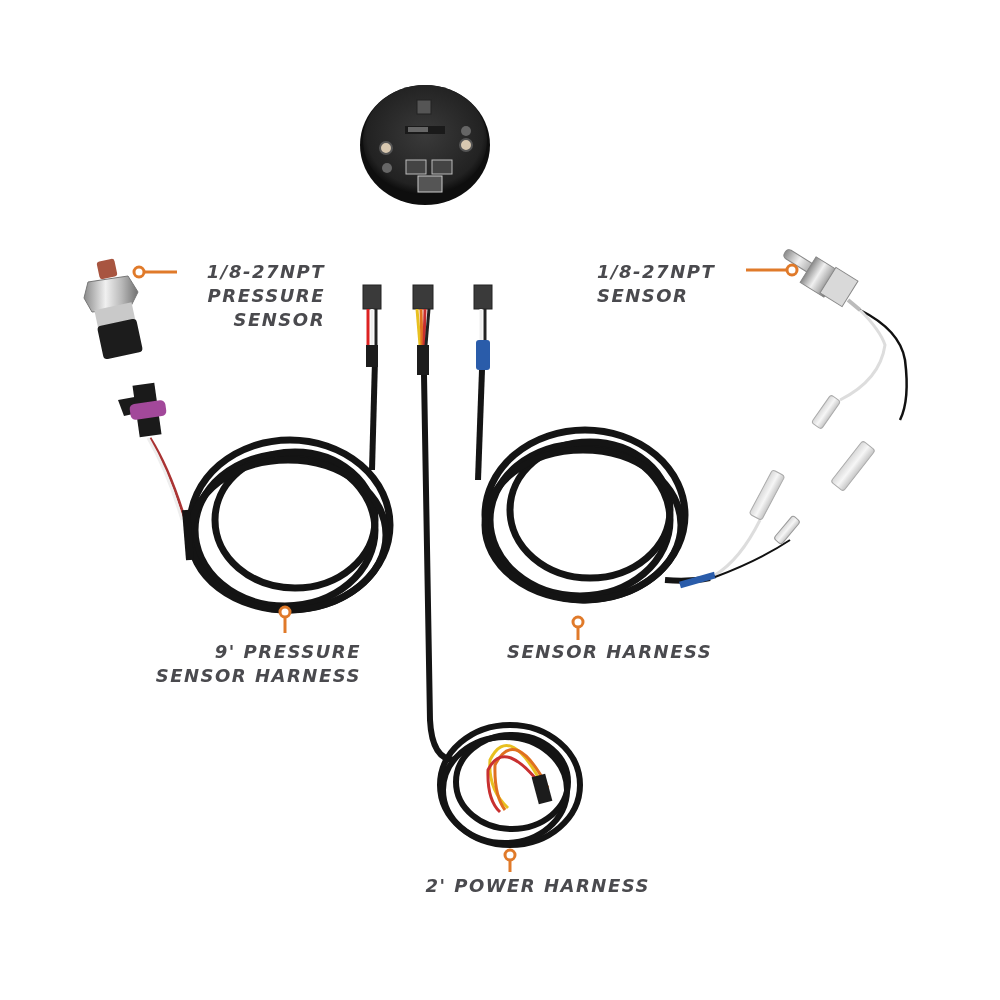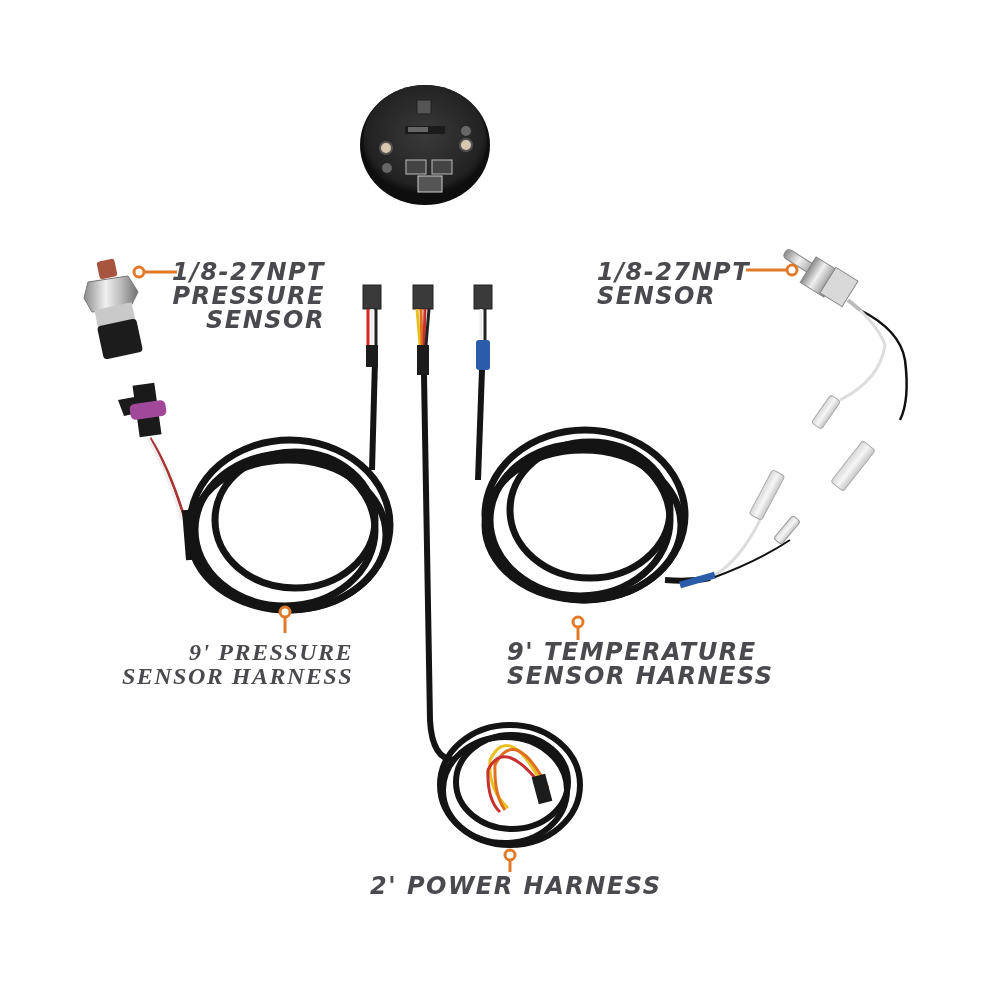--- a/index.html
+++ b/index.html
@@ -1,22 +1,22 @@
 <!DOCTYPE html>
 <html><head>
 <meta charset="utf-8">
 <style>
   html,body{margin:0;padding:0;background:#fff;}
   body{width:1000px;height:1000px;position:relative;overflow:hidden;font-family:"DejaVu Sans","Liberation Sans",sans-serif;}
   #canvas{position:absolute;left:0;top:0;width:1000px;height:1000px;}
-  .label{position:absolute;color:#4a4a4e;font-weight:bold;font-style:italic;font-size:24px;line-height:24px;letter-spacing:1.5px;text-transform:uppercase;white-space:nowrap;font-family:"DejaVu Sans",sans-serif;}
+  .label{position:absolute;color:#4a4a4e;font-weight:bold;font-style:italic;font-size:18px;line-height:24px;letter-spacing:1.5px;text-transform:uppercase;white-space:nowrap;font-family:"DejaVu Sans",sans-serif;}
   .label .ln{display:block;}
   .r{text-align:right;}
   .l{text-align:left;}
-  .c{text-align:left;}
+  .c{text-align:right;}
 </style>
 </head>
 <body>
 
 <svg id="canvas" viewBox="0 0 1000 1000">
   <defs>
     <radialGradient id="gaugeGrad" cx="50%" cy="45%" r="55%">
       <stop offset="0%" stop-color="#3a3a3a"></stop>
       <stop offset="85%" stop-color="#222"></stop>
       <stop offset="100%" stop-color="#0c0c0c"></stop>
@@ -152,25 +152,24 @@
   <span class="ln">1/8-27NPT</span>
   <span class="ln">PRESSURE</span>
   <span class="ln">SENSOR</span>
 </div>
 
 <div class="label l" style="left:597px;top:260px;">
   <span class="ln">1/8-27NPT</span>
   <span class="ln">SENSOR</span>
 </div>
 
-<div class="label r" style="left:108px;top:640px;width:245px;font-family:Liberation Serif, serif;">
+<div class="label r" style="left:116px;top:640px;width:245px;">
   <span class="ln">9' PRESSURE</span>
   <span class="ln">SENSOR HARNESS</span>
 </div>
 
 <div class="label l" style="left:507px;top:640px;">
-  <span class="ln">9' TEMPERATURE</span>
   <span class="ln">SENSOR HARNESS</span>
 </div>
 
 <div class="label c" style="left:370px;top:874px;width:280px;">
   <span class="ln">2' POWER HARNESS</span>
 </div>
 
 </body></html>

